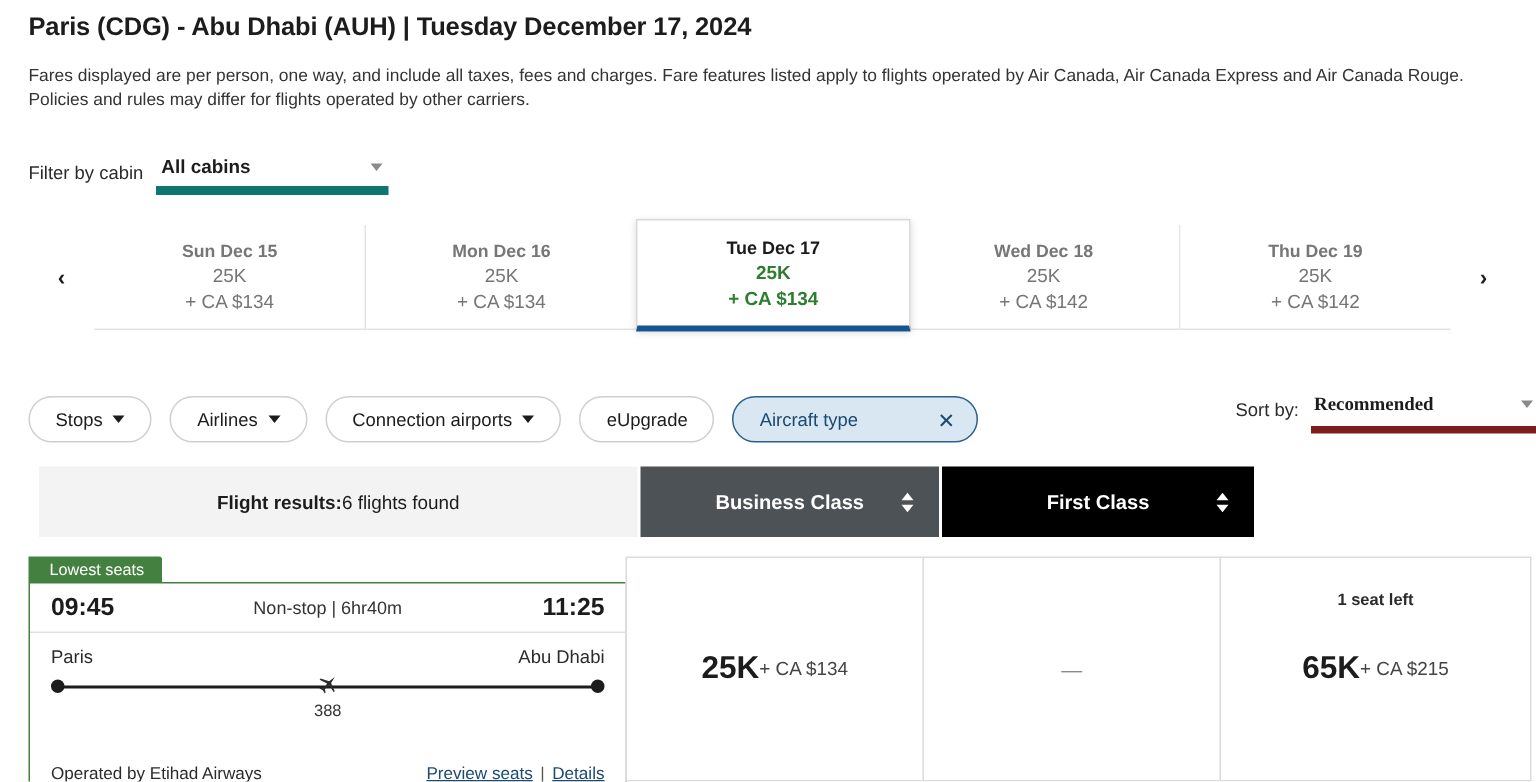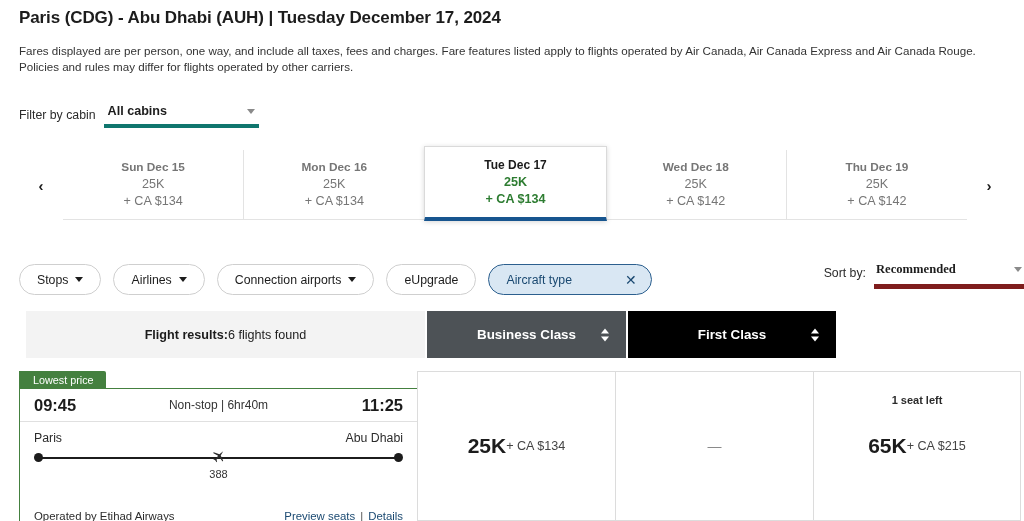--- a/index.html
+++ b/index.html
@@ -22,21 +22,21 @@
   .disclaimer {
     position: absolute; left: 19px; top: 43px; width: 996px;
     font-size: 11.6px; line-height: 15.5px; color: #333;
   }
 
   
   .cabin-filter { position: absolute; left: 19px; top: 104px; display: flex; align-items: flex-start; }
   .cabin-filter-label { font-size: 12.3px; color: #2b2b2b; padding-top: 4px; }
   .cabin-select {
     margin-left: 8px; width: 155px;
-    border-bottom: 4px solid #0f766e;
+    border-bottom: 6px solid #0f766e;
     display: flex; align-items: center; justify-content: space-between;
     padding: 0 4px 6px 4px;
   }
   .cabin-select-value { font-size: 12.6px; font-weight: bold; color: #1c1c1c; }
   .caret-sm {
     width: 0; height: 0;
     border-left: 4.5px solid transparent; border-right: 4.5px solid transparent;
     border-top: 5px solid #8a8a8a;
   }
 
@@ -286,21 +286,21 @@
       <span class="sort-arrows">
           <i class="up"></i>
           <i class="down"></i>
         </span>
     </div>
   </div>
 
   <div class="flight-row">
 
     <div class="itin">
-      <div class="lowest-badge">Lowest price</div>
+      <div class="lowest-badge">Lowest seats</div>
       <div class="itin-card">
 
         <div class="itin-times">
           <span class="t-dep">09:45</span>
           <span class="t-mid">Non-stop | 6hr40m</span>
           <span class="t-arr">11:25</span>
         </div>
 
         <div class="itin-body">
           <div class="city-row">

